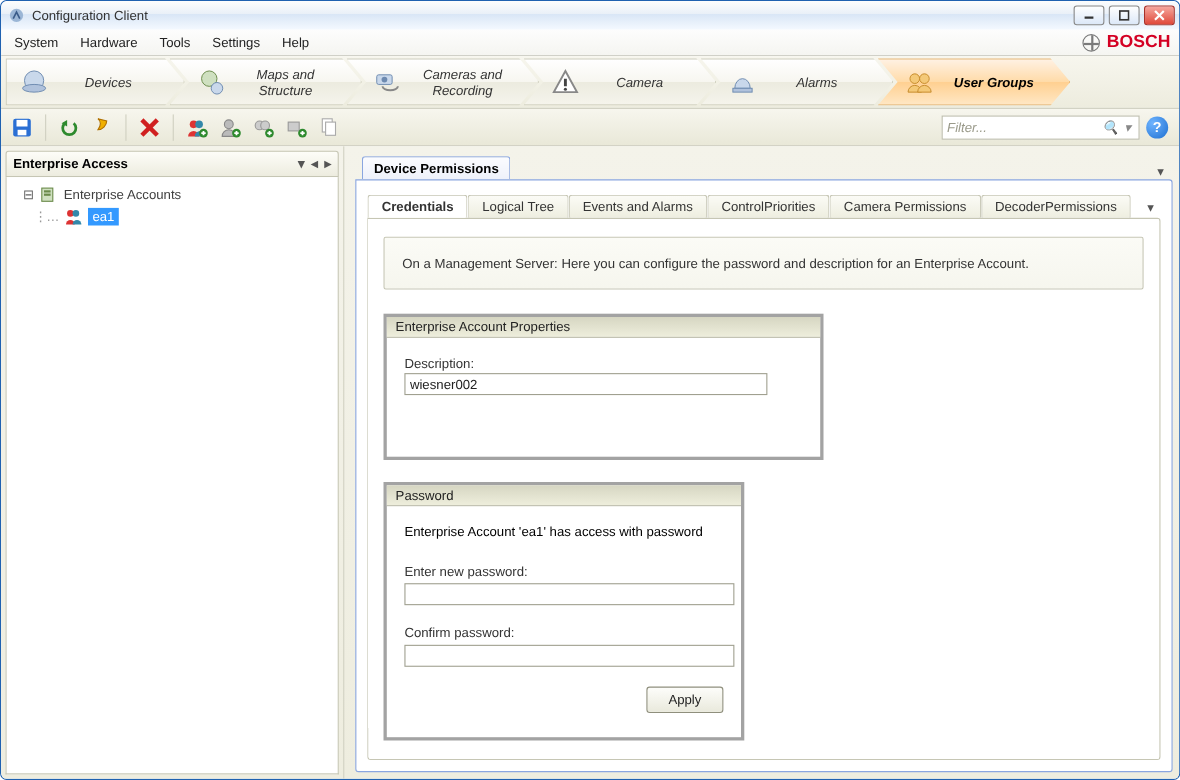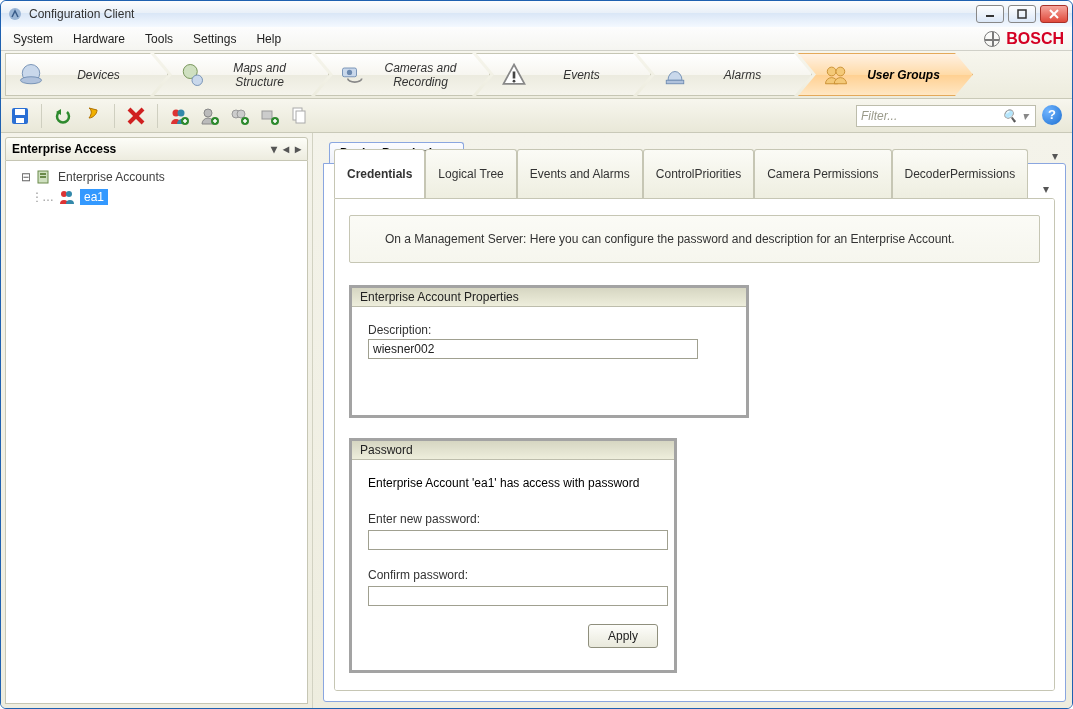--- a/index.html
+++ b/index.html
@@ -83,21 +83,21 @@
   }
   .chevron.active .step-label{font-weight:bold; color:#000;}
   
   .toolbar {
     height:34px; background: linear-gradient(#f7f6ee,#e9e8d8);
     border-bottom:1px solid #c9c9b8;
     display:flex; align-items:center; padding:0 6px; gap:4px;
   }
   .tbtn { width:26px; height:26px; border-radius:3px; display:flex; align-items:center; justify-content:center;}
   .tsep{ width:1px; height:24px; background:#cfcfc0; margin:0 4px;}
-  .toolbar-right{ margin-left:auto; display:flex; align-items:flex-start; gap:6px; padding-right:4px;}
+  .toolbar-right{ margin-left:auto; display:flex; align-items:center; gap:6px; padding-right:4px;}
   .filter-box{
     width:180px; height:22px; background:#fff; border:1px solid #bdbdac;
     display:flex; align-items:center; padding:0 4px; color:#9a9a8a; font-style:italic;
   }
   .filter-search{ width:18px;text-align:center;color:#888;}
   .filter-dd{ width:12px;text-align:center;color:#888;}
   .help-btn{
     width:20px;height:20px;border-radius:50%;background:radial-gradient(circle at 30% 30%,#6fb4ff,#1d6fd1);
     color:#fff;display:flex;align-items:center;justify-content:center;font-weight:bold;font-size:13px;
   }
@@ -134,30 +134,30 @@
     background:linear-gradient(#fbfcff,#eef1fa); padding:3px 10px; font-weight:bold; margin-left:6px;
   }
   .outer-tab-strip{ margin-left:auto; padding-right:8px; color:#555;}
   .outer-panel{
     flex:1; border:1px solid #8aa6e0; background:#fff; border-radius:0 3px 3px 3px;
     padding:10px; min-height:0; display:flex; flex-direction:column;
   }
   .inner-tabs{ display:flex; align-items:flex-end; height:24px; }
   .inner-tab{
     border:1px solid #c6c6b4; border-bottom:none; border-radius:3px 3px 0 0;
-    padding:17px 12px; background:linear-gradient(#fbfbf6,#eeeee0); color:#333; margin-right:0px;
+    padding:3px 12px; background:linear-gradient(#fbfbf6,#eeeee0); color:#333; margin-right:0px;
   }
   .inner-tab.active{ font-weight:bold; background:#fff; position:relative; z-index:2;}
   .inner-tab-strip{ margin-left:auto; padding:0 6px 2px 0; color:#555;}
   .inner-body{
     flex:1; border:1px solid #c6c6b4; border-radius:0 3px 3px 3px; padding:16px 14px;
     background:#fff; overflow:auto;
   }
   .desc-block{
-    border:1px solid #c6c6b4; padding:16px 35px; margin-bottom:22px; color:#333;
+    border:1px solid #c6c6b4; padding:16px 16px; margin-bottom:22px; color:#333;
     background:linear-gradient(#fbfbf6,#f6f6ee);
     border-radius:2px;
   }
   .group {
     border:3px solid #a3a3a3; margin-bottom:20px; background:#fff;
   }
   .group-header{
     background:linear-gradient(#d6d6c2,#eeeedc);
     border-bottom:1px solid #bdbdac; padding:2px 8px; color:#222;
   }
@@ -252,21 +252,21 @@
     <div class="step-label">Cameras and Recording</div>
   </div>
   <div class="chevron">
     <div class="step-icon">
       <svg viewBox="0 0 32 32">
           <polygon points="16,4 28,26 4,26" fill="#fff" stroke="#888" stroke-width="2"></polygon>
           <line x1="16" y1="12" x2="16" y2="20" stroke="#444" stroke-width="3"></line>
           <circle cx="16" cy="23" r="1.6" fill="#444"></circle>
         </svg>
     </div>
-    <div class="step-label">Events</div>
+    <div class="step-label">Camera</div>
   </div>
   <div class="chevron">
     <div class="step-icon">
       <svg viewBox="0 0 32 32">
           <path d="M8 22 a8 10 0 0 1 16 0 Z" fill="#c9d8eb" stroke="#6d8ab0"></path>
           <rect x="6" y="22" width="20" height="4" fill="#b0c2dc" stroke="#6d8ab0"></rect>
         </svg>
     </div>
     <div class="step-label">Alarms</div>
   </div>

